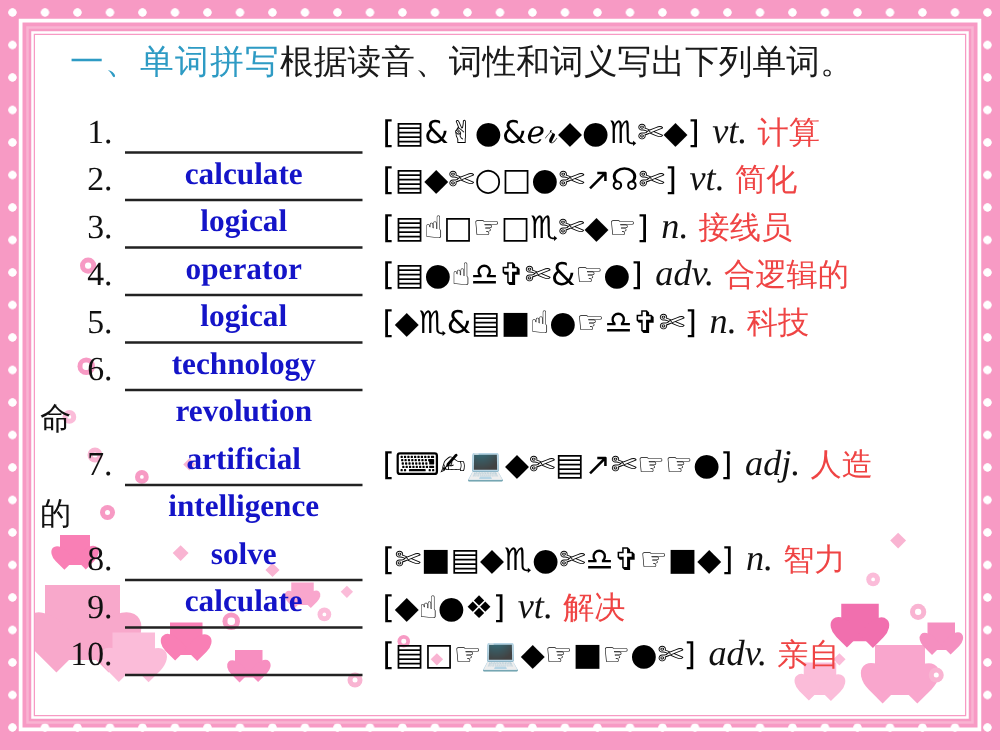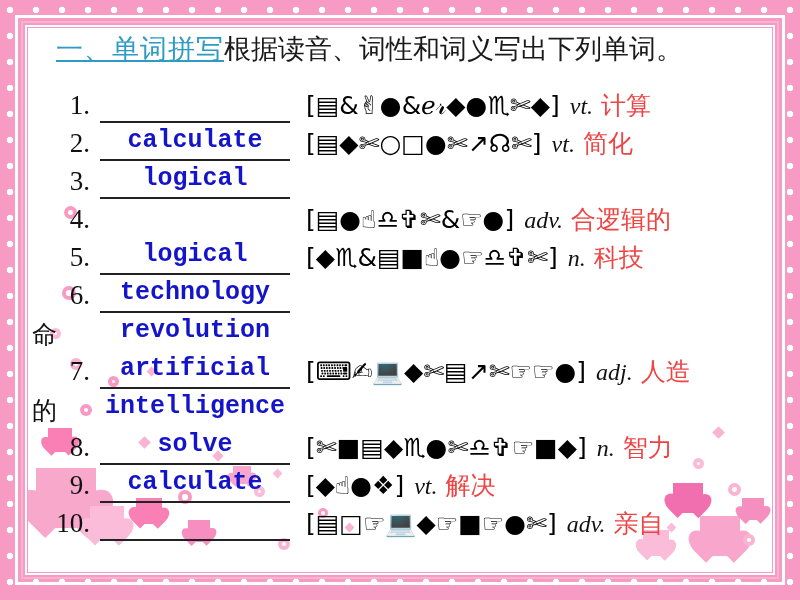--- a/index.html
+++ b/index.html
@@ -79,21 +79,20 @@
   #title-row {
     position:absolute;
     left:28px; top:3px;
     white-space:nowrap;
   }
   #title-main {
     font-family:"DejaVu Sans", sans-serif;
     font-size:27px;
     color:#2e9bc4;
     letter-spacing:1px;
-    text-decoration:underline;
   }
   #title-sub {
     font-family:"DejaVu Sans", sans-serif;
     font-size:27px;
     color:#1a1a1a;
     letter-spacing:0px;
   }
 
   
   #qlist {
@@ -123,21 +122,21 @@
     border-bottom:2px solid #222;
   }
   .answer {
     position:absolute;
     left:0; right:0;
     top:-2px;
     text-align:center;
     font-size:25px;
     font-weight:bold;
     color:#1414c8;
-    font-family:Liberation Mono, monospace;
+    font-family:Liberation Serif, serif;
   }
   .contwrap {
     position:absolute;
     left:72px;
     width:190px;
     height:33px;
   }
   .cn-overflow {
     position:absolute;
     left:8px;
@@ -150,21 +149,21 @@
     left:278px;
     top:-3px;
     font-size:25px;
     color:#000;
     font-family:"DejaVu Sans", sans-serif;
     letter-spacing:0px;
   }
   .pos {
     font-family:"Liberation Serif", serif;
     font-style:italic;
-    font-size:24px;
+    font-size:29px;
     color:#111;
     margin-left:10px;
   }
   .mean {
     font-family:"DejaVu Sans", sans-serif;
     font-size:25px;
     color:#ef4444;
     margin-left:8px;
   }
   .defwrap { position:absolute; left:278px; top:-1px; white-space:nowrap; }
@@ -230,23 +229,27 @@
           <span class="blankwrap">
             <span class="answer">calculate</span>
           </span>
           <span class="defwrap"><span class="phon" style="position: static;">[▤◆✄○□●✄↗☊✄]</span><span class="pos">vt.</span><span class="mean">简化</span></span>
         </div>
         <div class="qrow">
           <span class="qnum">3.</span>
           <span class="blankwrap">
             <span class="answer">logical</span>
           </span>
+          <span class="defwrap"><span class="phon" style="position: static;">[▤☝□☞□♏✄◆☞]</span><span class="pos">n.</span><span class="mean">接线员</span></span>
         </div>
         <div class="qrow">
           <span class="qnum">4.</span>
+          <span class="blankwrap">
+            <span class="answer">operator</span>
+          </span>
           <span class="defwrap"><span class="phon" style="position: static;">[▤●☝♎✞✄&amp;☞●]</span><span class="pos">adv.</span><span class="mean">合逻辑的</span></span>
         </div>
         <div class="qrow">
           <span class="qnum">5.</span>
           <span class="blankwrap">
             <span class="answer">logical</span>
           </span>
           <span class="defwrap"><span class="phon" style="position: static;">[◆♏&amp;▤■☝●☞♎✞✄]</span><span class="pos">n.</span><span class="mean">科技</span></span>
         </div>
         <div class="qrow">

